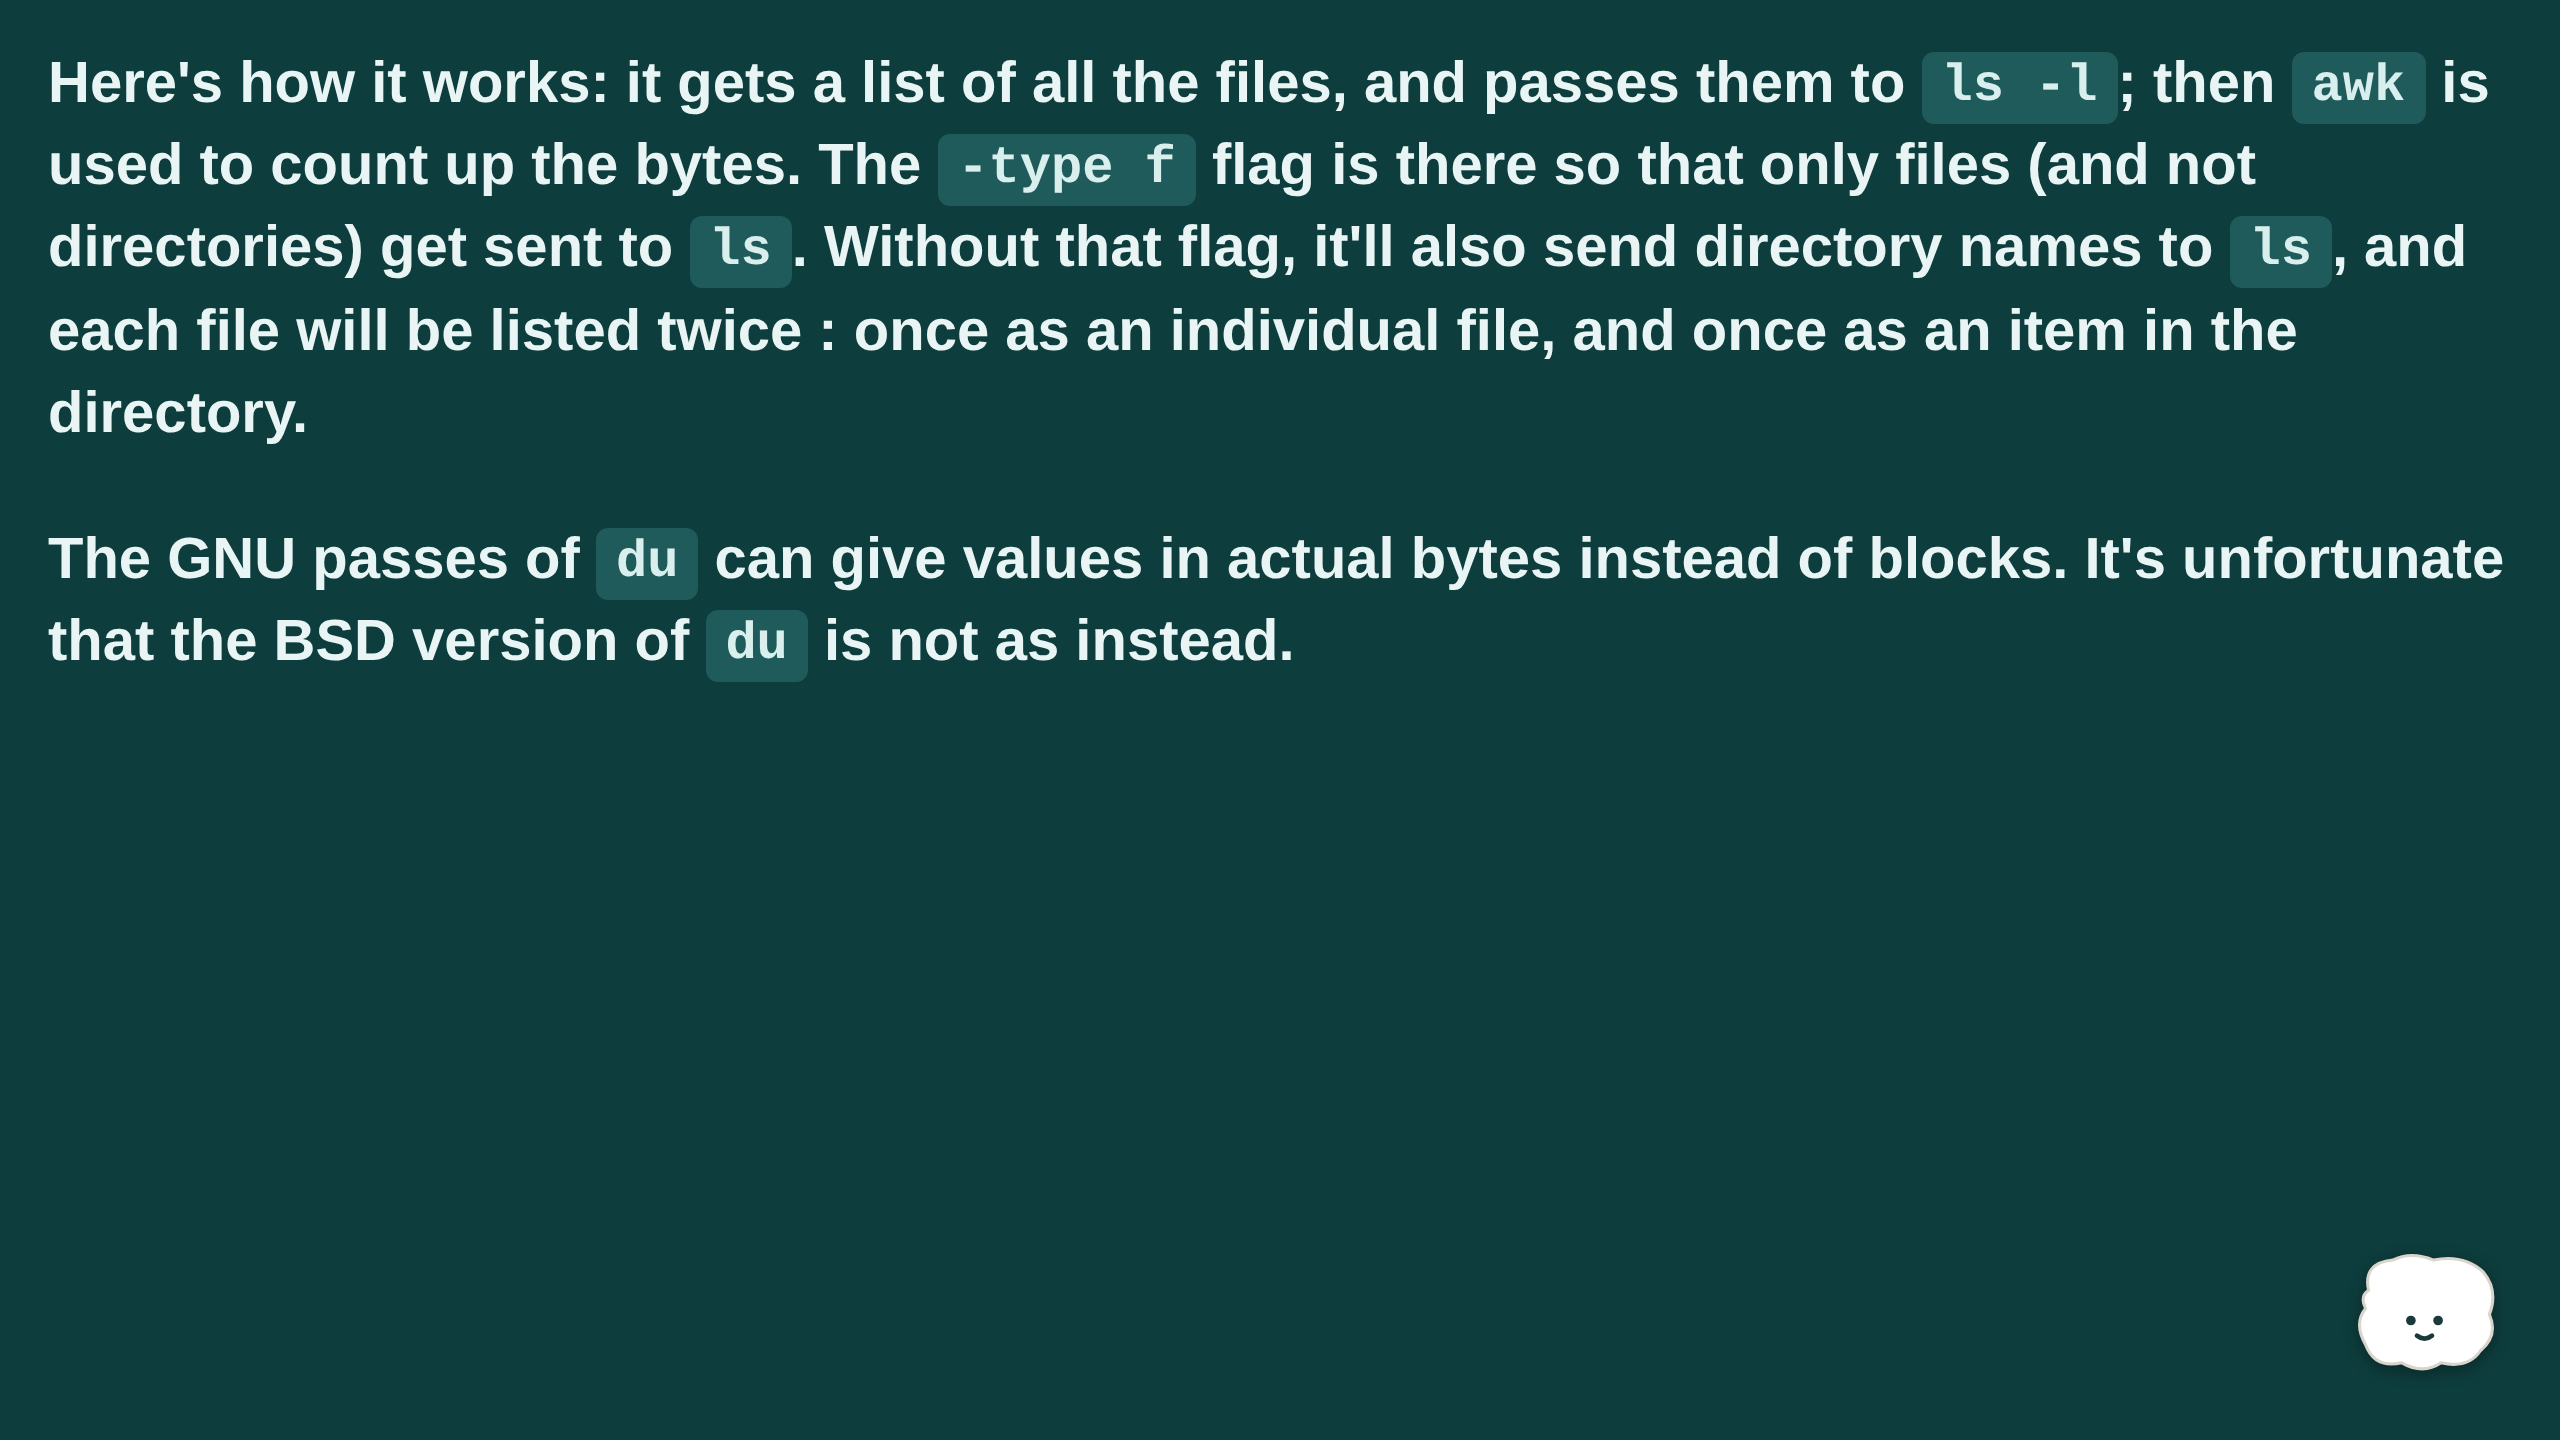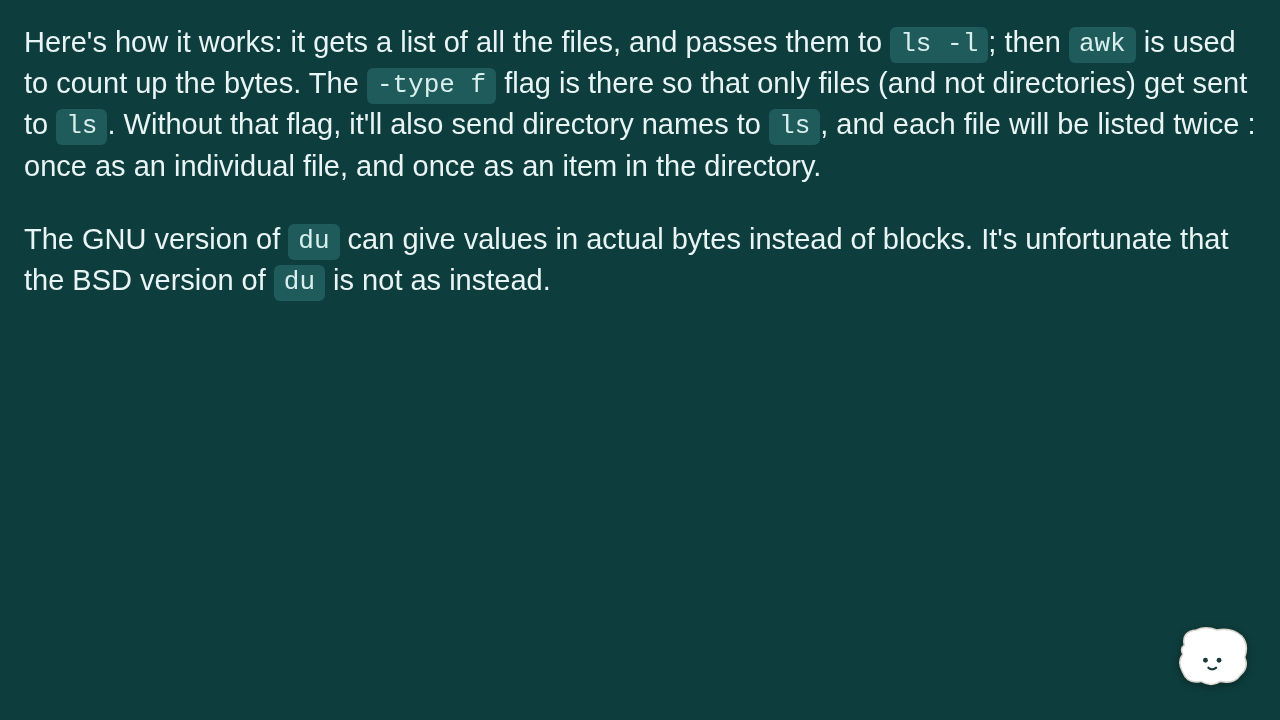--- a/index.html
+++ b/index.html
@@ -13,20 +13,21 @@
     overflow: hidden;
   }
   .content {
     padding: 22px 24px 24px 24px;
     font-size: 29px;
     line-height: 1.42;
     font-weight: 400;
   }
   .content p {
     margin: 0 0 32px 0;
+    font-weight: bold;
   }
   code {
     font-family: ui-monospace, SFMono-Regular, Menlo, Consolas, "Liberation Mono", monospace;
     background: #1e5b5a;
     color: #d8efee;
     border-radius: 6px;
     padding: 2px 10px 4px 10px;
     font-size: 26px;
     vertical-align: 1px;
   }
@@ -44,21 +45,21 @@
   }
 </style>
 </head>
 <body>
 
 <div class="content">
   <p>
     <span>Here's how it works: it gets a list of all the files, and passes them to </span><code>ls -l</code><span>; then </span><code>awk</code><span> is used to count up the bytes. The </span><code>-type f</code><span> flag is there so that only files (and not directories) get sent to </span><code>ls</code><span>. Without that flag, it'll also send directory names to </span><code>ls</code><span>, and each file will be listed twice : once as an individual file, and once as an item in the directory.</span>
   </p>
   <p>
-    <span>The GNU version of </span><code>du</code><span> can give values in actual bytes instead of blocks. It's unfortunate that the BSD version of </span><code>du</code><span> is not as instead.</span>
+    <span>The GNU passes of </span><code>du</code><span> can give values in actual bytes instead of blocks. It's unfortunate that the BSD version of </span><code>du</code><span> is not as instead.</span>
   </p>
 </div>
 
 <div class="chat-bubble">
   <svg viewBox="0 0 100 90">
     <path d="M12 28 Q8 10 28 8 Q40 2 55 8 Q75 4 88 16 Q98 28 92 44 Q98 58 86 68 Q78 80 60 76 Q48 84 34 76 Q16 80 10 64 Q2 50 10 40 Q6 32 12 28 Z" fill="#ffffff" stroke="#d9d4cc" stroke-width="2"></path>
     <circle cx="40" cy="48" r="3.2" fill="#1a3a3a"></circle>
     <circle cx="58" cy="48" r="3.2" fill="#1a3a3a"></circle>
     <path d="M44 58 Q49 62 54 58" stroke="#1a3a3a" stroke-width="3" fill="none" stroke-linecap="round"></path>
   </svg>

